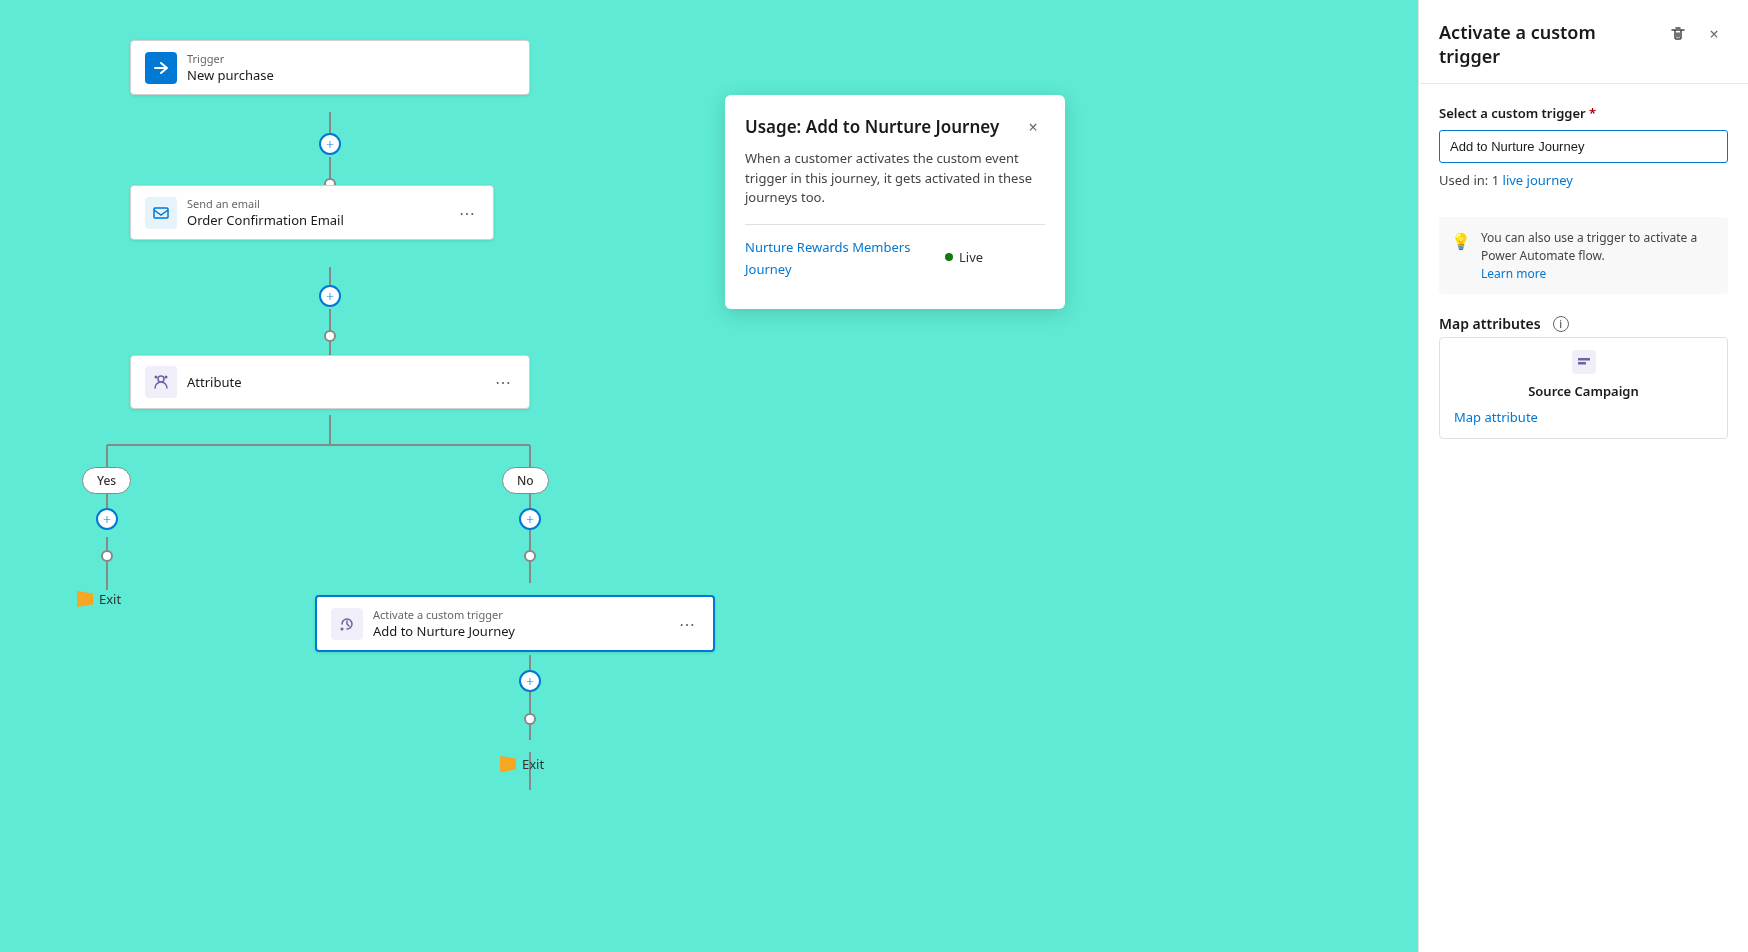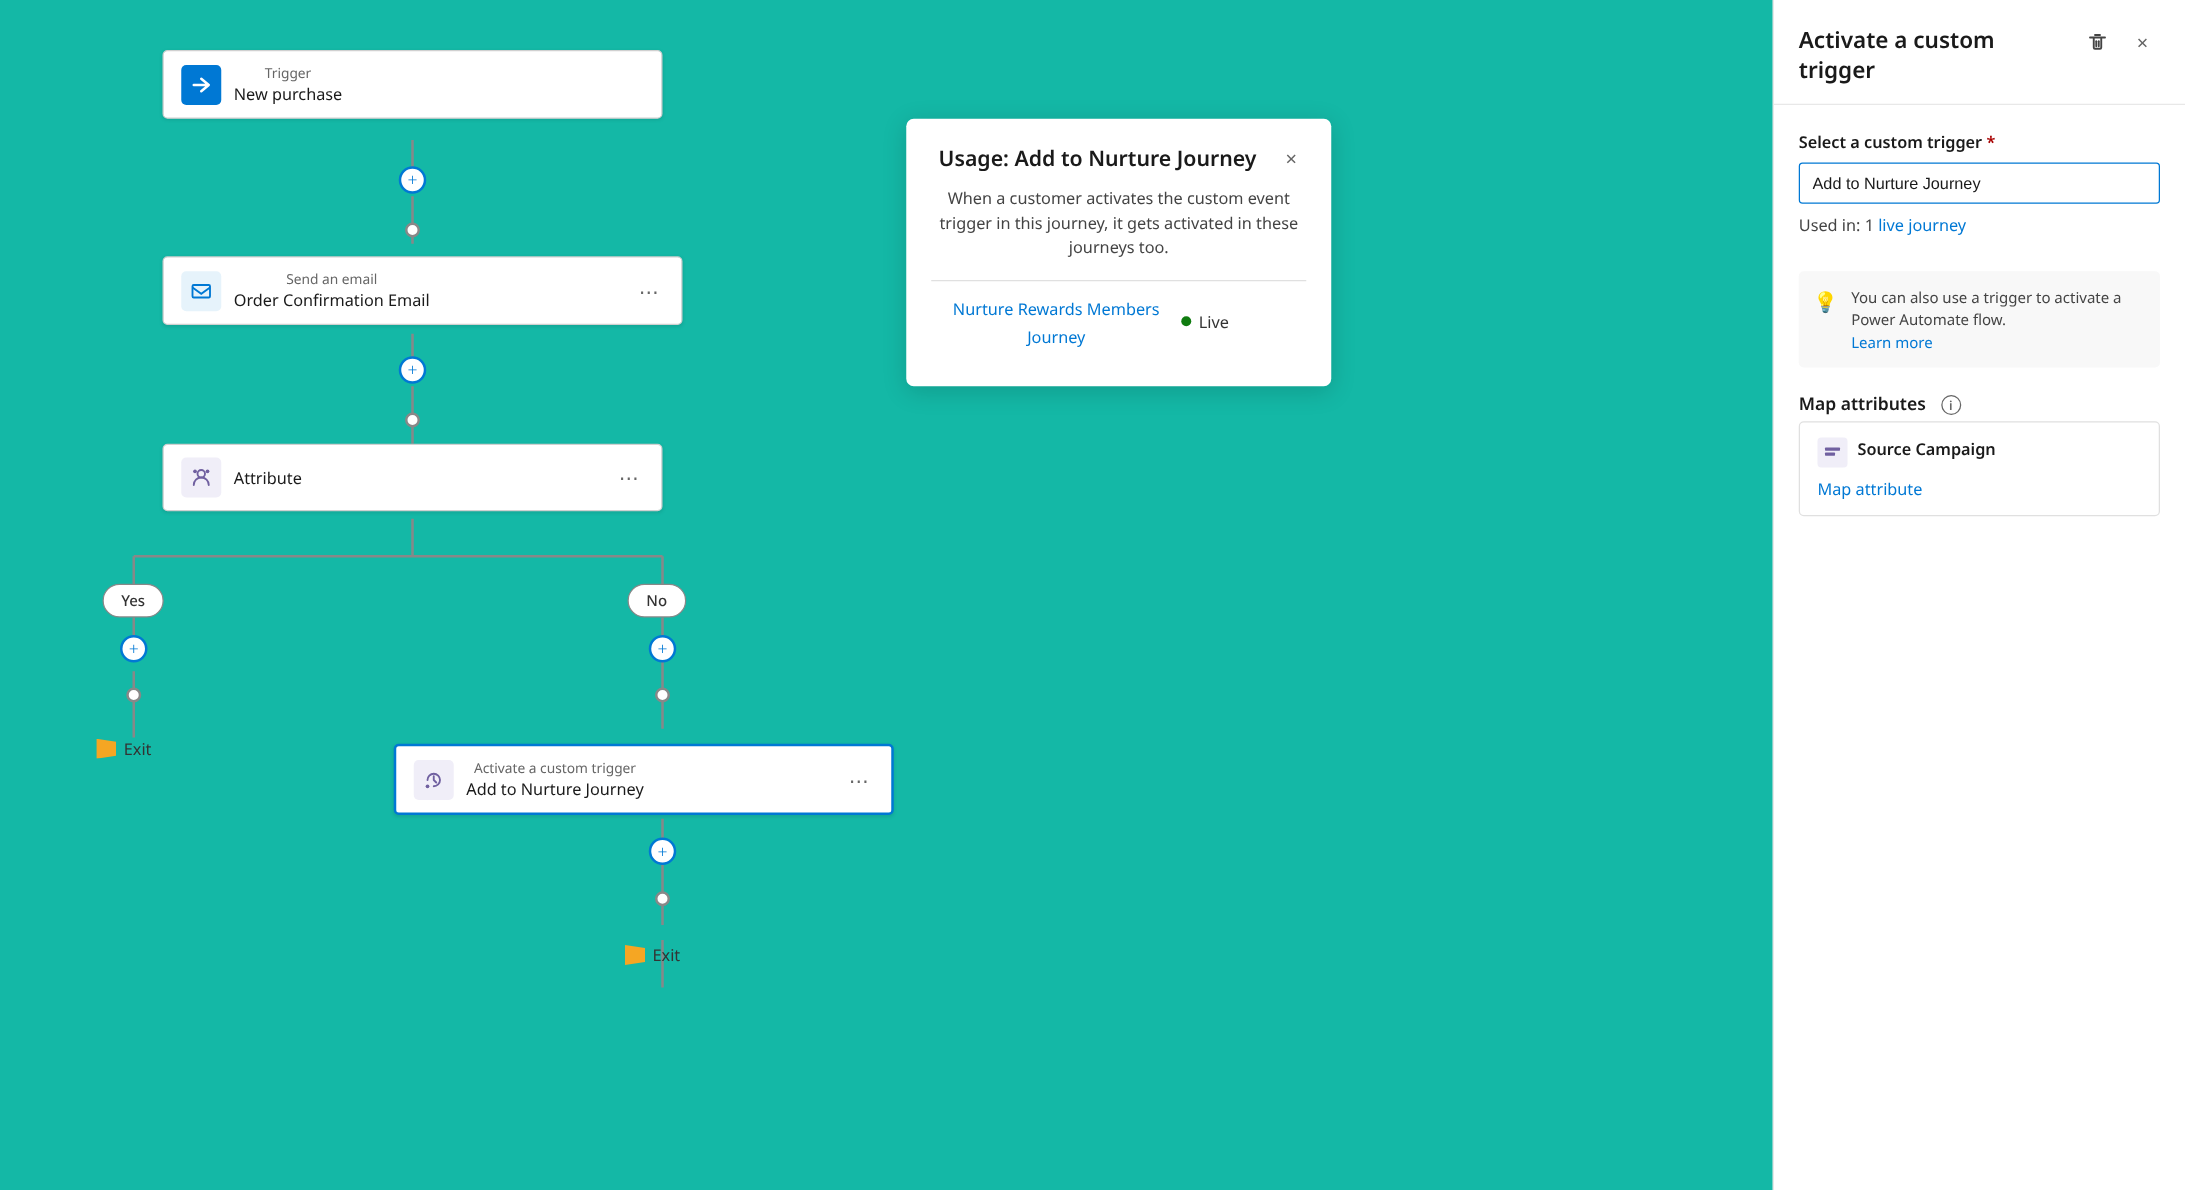--- a/index.html
+++ b/index.html
@@ -9,23 +9,22 @@
       width: 1748px;
       height: 952px;
       overflow: hidden;
       display: flex;
     }
 
     
     .canvas-area {
       flex: 1;
       position: relative;
-      background: #14b8a6;
+      background: #5eead4;
       overflow: hidden;
-      text-align: center;
     }
 
     
     .node {
       position: absolute;
       background: white;
       border-radius: 4px;
       border: 1px solid #d0d0d0;
       display: flex;
       align-items: center;
@@ -86,22 +85,22 @@
     
     .trigger-node {
       left: 130px;
       top: 40px;
       width: 400px;
     }
 
     
     .email-node {
       left: 130px;
-      top: 205px;
-      width: 416px;
+      top: 185px;
+      width: 364px;
     }
 
     
     .attribute-node {
       left: 130px;
       top: 355px;
       width: 400px;
     }
 
     
@@ -419,22 +418,24 @@
     }
 
     .attribute-card {
       border: 1px solid #e0e0e0;
       border-radius: 4px;
       padding: 12px 14px;
     }
 
     .attribute-card-header {
       display: flex;
+      align-items: center;
       gap: 8px;
       margin-bottom: 8px;
+      flex-direction: column;
     }
 
     .attribute-icon {
       width: 24px;
       height: 24px;
       background: #f0eef8;
       border-radius: 3px;
       display: flex;
       align-items: center;
       justify-content: center;

